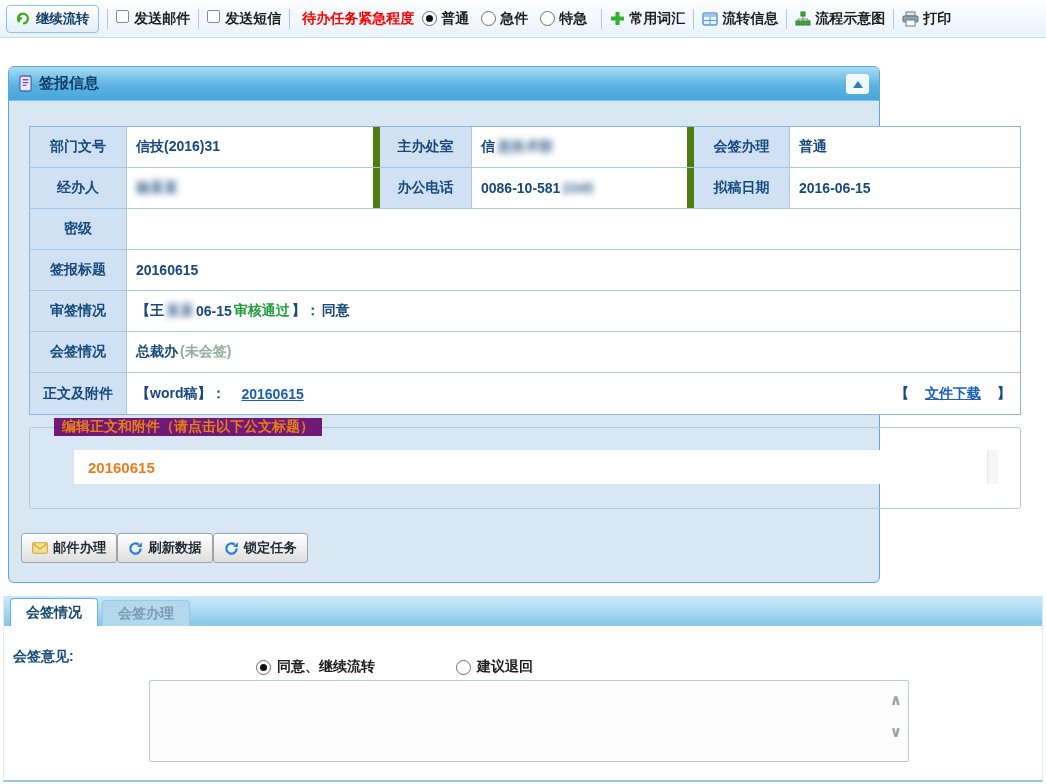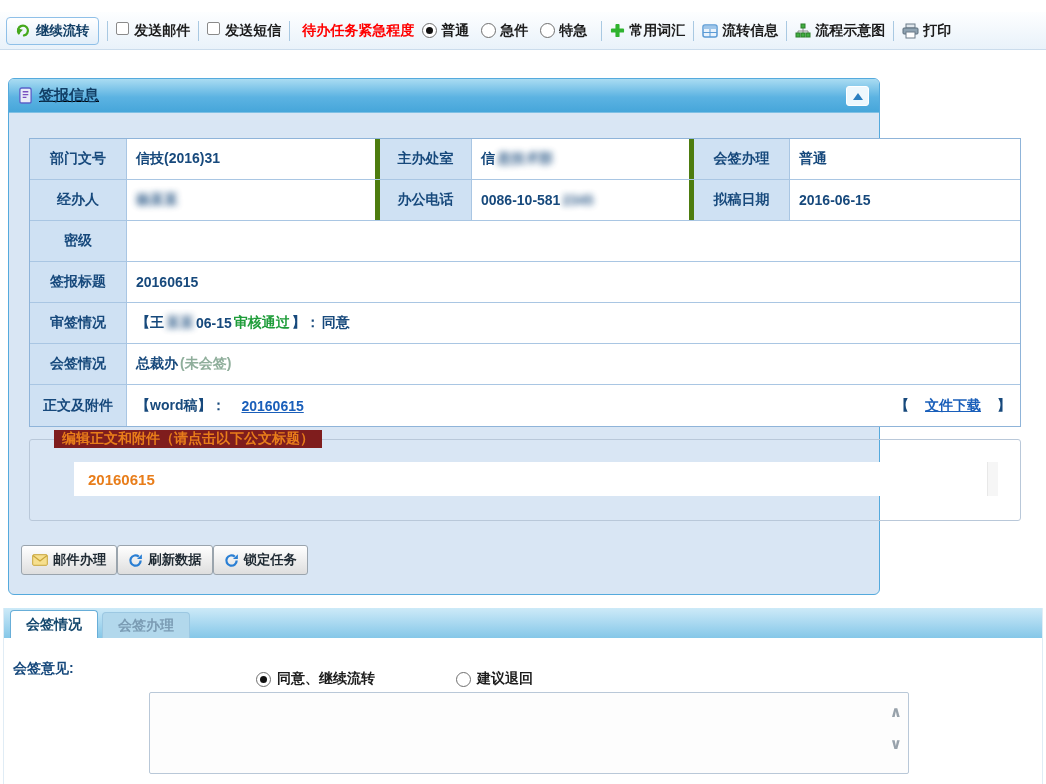--- a/index.html
+++ b/index.html
@@ -2,21 +2,21 @@
 <html><head>
 <meta charset="utf-8">
 <style>
   * { box-sizing: border-box; margin: 0; padding: 0; }
   html,body { background:#fff; }
   body {
     width:1046px; height:784px; position:relative; overflow:hidden;
     font-family:"Liberation Sans","DejaVu Sans",sans-serif;
     font-size:14px;
   }
-  .screen { position:absolute; inset:0;margin-top:12px; }
+  .screen { position:absolute; inset:0; }
 
   
   .toolbar {
     position:absolute; left:0; top:0; width:1046px; height:38px;
     background:linear-gradient(#fdfeff,#e9f2fa);
     border-bottom:1px solid #cbdcec;
     display:flex; align-items:center; padding:0 6px;
     white-space:nowrap; overflow:hidden;
   }
   .toolbar > * { flex-shrink:0; }
@@ -32,21 +32,21 @@
   .tb-red { color:#ff0000; font-weight:bold; margin:0 2px 0 4px; }
   .tb-radio { display:inline-flex; align-items:center; gap:4px; font-weight:bold; color:#1c1c1c; margin:0 6px; cursor:pointer; }
   .radio { width:15px; height:15px; border:1px solid #6f6f6f; border-radius:50%; background:#fff;
            display:inline-flex; align-items:center; justify-content:center; }
   .radio.sel::after { content:""; width:7px; height:7px; border-radius:50%; background:#111; }
   .tb-link { display:inline-flex; align-items:center; gap:4px; font-weight:bold; color:#1c1c1c; cursor:pointer; }
 
   
   .main-panel {
     position:absolute; left:8px; top:66px; width:872px; height:517px;
-    background:#d9e6f4; border:1px solid #55aadd; border-radius:6px;text-decoration:underline;
+    background:#d9e6f4; border:1px solid #55aadd; border-radius:6px;
   }
   .panel-header {
     position:relative; height:34px; border-radius:5px 5px 0 0;
     background:linear-gradient(180deg,#aadcf2 0%,#5cb3e2 55%,#46a6da 100%);
     border-bottom:1px solid #7fc0e4;
     display:flex; align-items:center; gap:6px; padding:0 9px;
     color:#123f66; font-weight:bold; font-size:15px;
   }
   .collapse-btn {
     position:absolute; right:10px; top:7px; width:23px; height:20px;
@@ -60,38 +60,38 @@
   .ft-row { display:flex; height:41px; border-bottom:1px solid #a9c6e3; }
   .ft-row:last-child { border-bottom:none; }
   .ft-label {
     background:#cfe1f3; color:#17497c; font-weight:bold;
     display:flex; align-items:center; justify-content:center;
     border-right:1px solid #a9c6e3;
   }
   .ft-value {
     background:#fff; color:#17497c; font-weight:bold;
     display:flex; align-items:center; padding:0 9px; gap:2px;
-    border-right:5px solid #4d7c0f; overflow:hidden;
+    border-right:7px solid #4d7c0f; overflow:hidden;
   }
   .ft-value:last-child { border-right:none; }
   .w-l1{width:97px;} .w-v1{width:253px;} .w-l2{width:92px;} .w-v2{width:222px;} .w-l3{width:96px;} .w-v3{flex:1;} .w-vfull{flex:1;}
   .redacted { filter:blur(3px); opacity:.85; }
   .green { color:#1f9d3a; }
   .note { color:#8fae9b; }
   .link { color:#1a5fba; text-decoration:underline; font-weight:bold; cursor:pointer; }
   .spread { justify-content:space-between; }
   .inline-group { display:flex; align-items:center; gap:16px; }
 
   
   .edit-fieldset {
     position:absolute; left:20px; top:360px; width:992px; height:82px;
     border:1px solid #b9c8d9; border-radius:3px;
   }
   .edit-legend {
-    position:absolute; top:-10px; left:24px; background:#7f1d1d; padding:0 8px;
+    position:absolute; top:-10px; left:24px; background:#701a75; padding:0 8px;
     color:#e87d1a; font-weight:bold;
   }
   .doc-row {
     position:absolute; left:44px; top:22px; width:924px; height:34px;
     background:#fff; display:flex; align-items:center; padding-left:14px;
     color:#e87d1a; font-weight:bold; font-size:15px; cursor:pointer;
   }
   .doc-row::after { content:""; position:absolute; right:0; top:0; width:10px; height:100%; background:#f6f6f6; border-left:1px solid #e8e8e8; }
 
   

